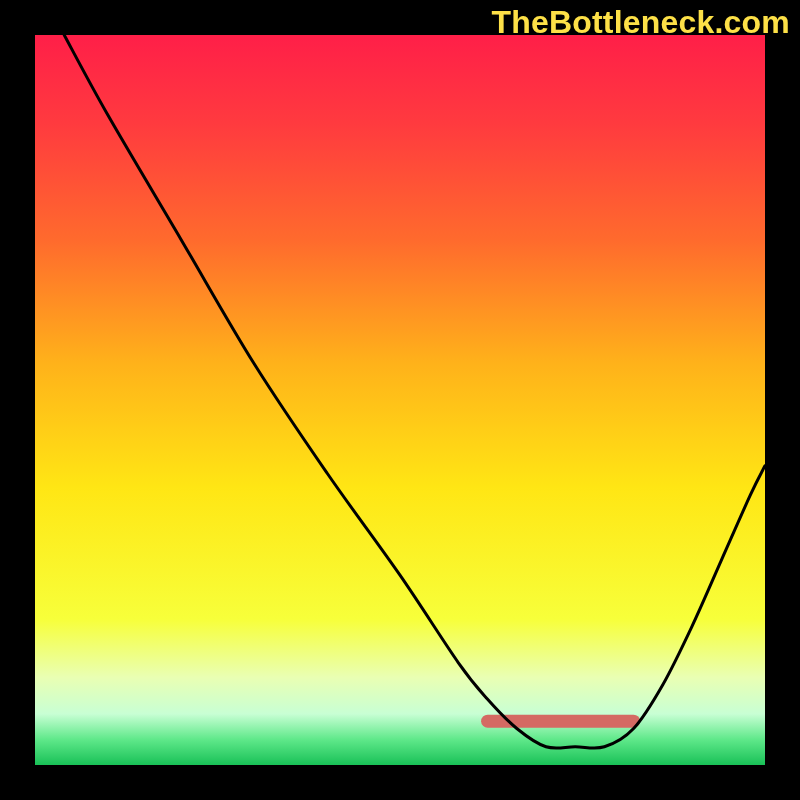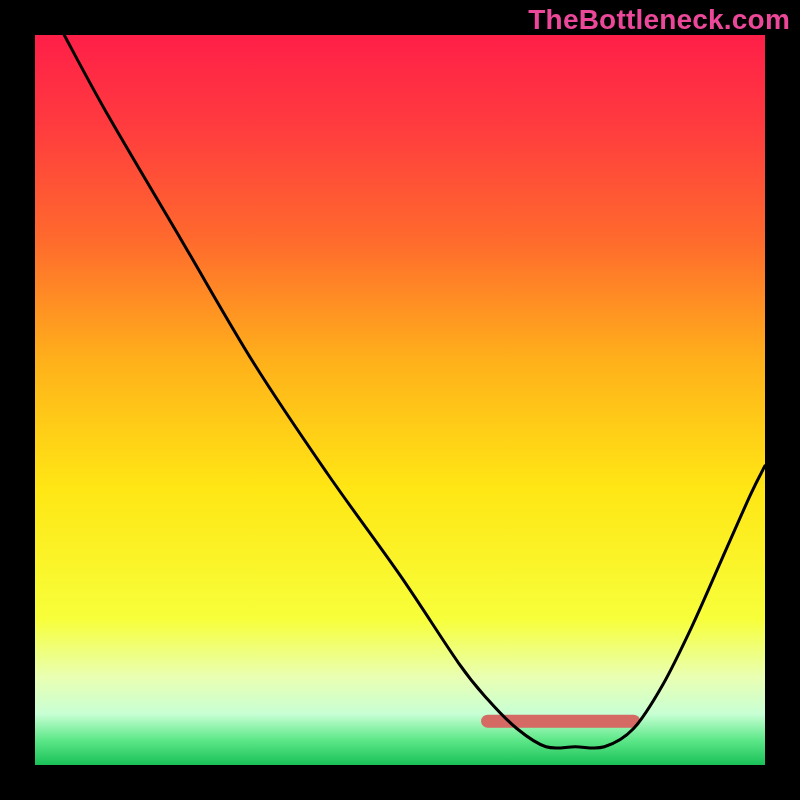--- a/index.html
+++ b/index.html
@@ -14,22 +14,22 @@
   .frame {
     position: relative;
     width: 800px;
     height: 800px;
     background: #000;
   }
   .watermark {
     position: absolute;
     top: 4px;
     right: 10px;
-    color: #ec4899;
-    font-size: 28px;
+    color: #fde047;
+    font-size: 32px;
     font-weight: 600;
     z-index: 10;
     letter-spacing: 0.2px;
   }
   svg.chart {
     display: block;
     position: absolute;
     top: 0;
     left: 0;
   }

